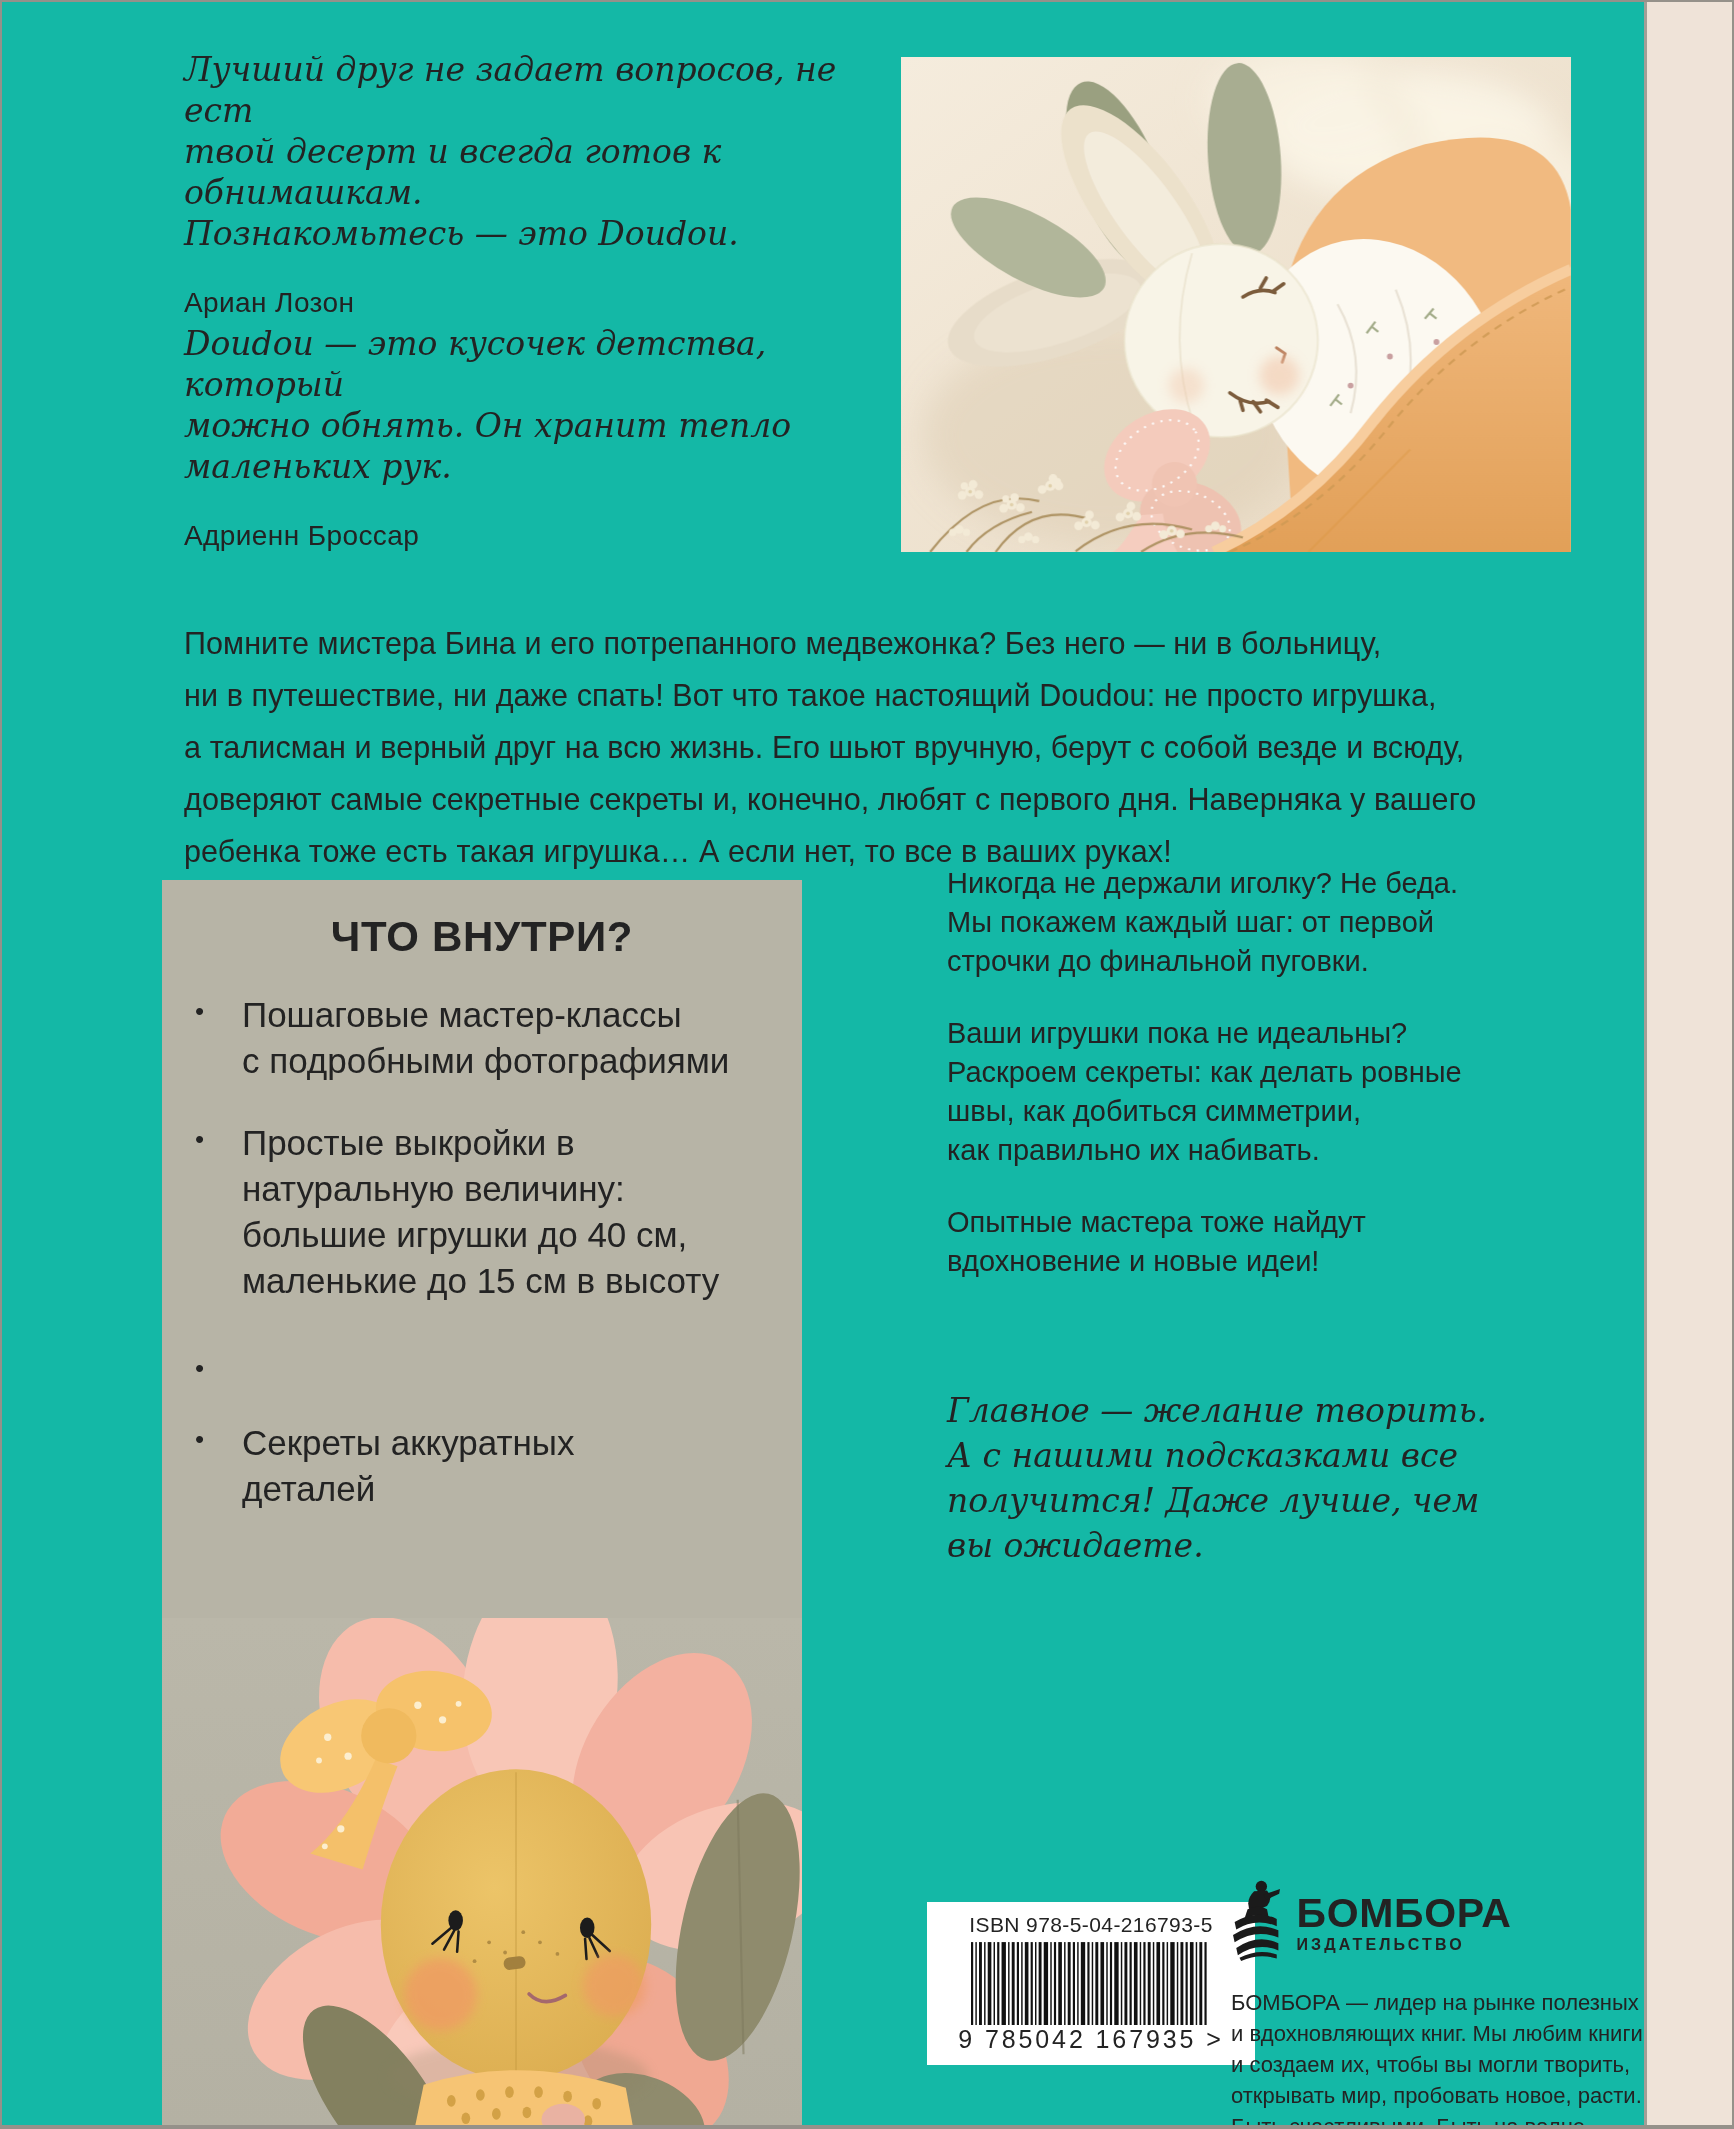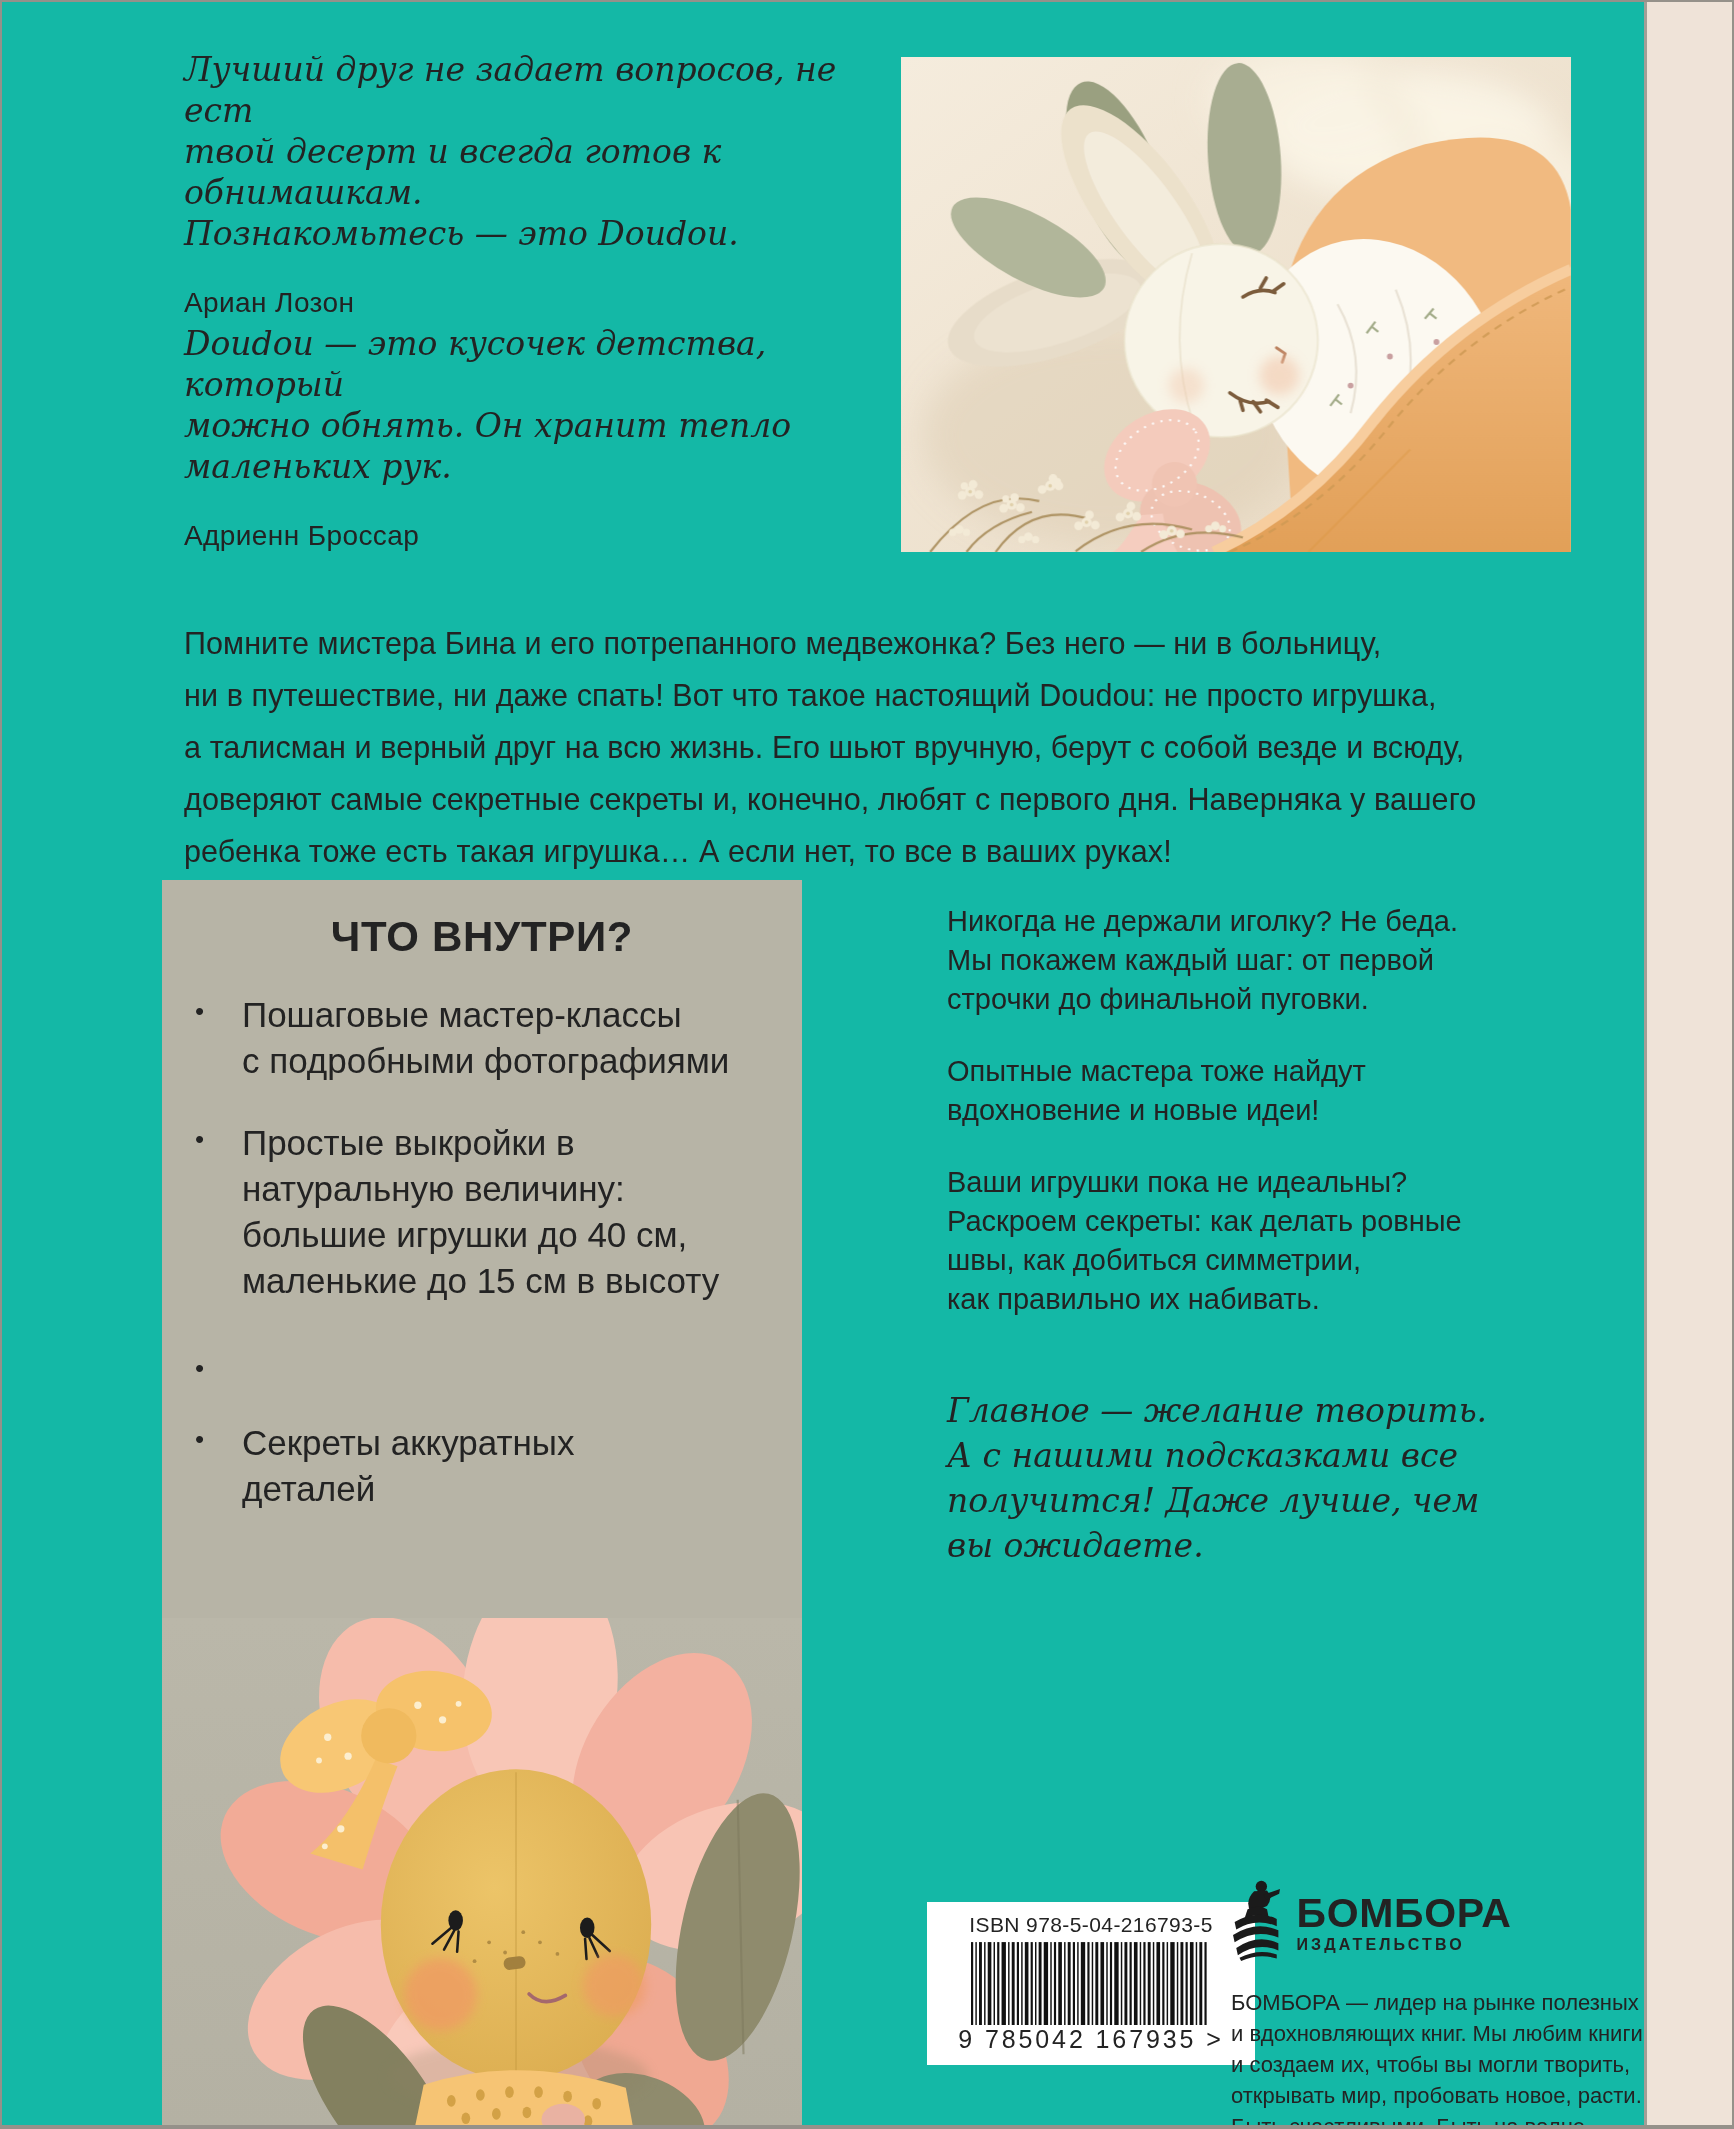--- a/index.html
+++ b/index.html
@@ -26,21 +26,21 @@
   .panel{position:absolute;left:160px;top:878px;width:640px;height:1247px;
     background:#b7b4a6;overflow:hidden;}
   .panel-title{margin:33px 0 30.5px;text-align:center;font-size:42px;font-weight:bold;
     letter-spacing:0.7px;}
   .bullet{display:flex;padding-left:33px;margin-bottom:36px;position:relative;z-index:2;}
   .bullet .dot{width:47px;flex:0 0 47px;font-size:26px;padding-top:4.4px;}
   .bullet-text{font-size:35px;line-height:46px;white-space:pre-line;}
   .bullet.b2{margin-bottom:45px;}
   .photo-flower{left:0;bottom:0;width:700px;height:509px;z-index:1;}
 
-  .rightcol{position:absolute;left:945px;top:900px;width:654px;}
+  .rightcol{position:absolute;left:945px;top:862px;width:654px;}
   .rp{font-size:29px;line-height:39px;white-space:pre-line;margin:0 0 33px;}
   .closing-quote{position:absolute;left:945px;top:1386px;width:654px;
     font-family:"DejaVu Serif",serif;font-style:italic;font-size:33px;
     line-height:45px;white-space:pre-line;}
 
   .barcode-box{position:absolute;left:925px;top:1900px;width:328px;height:163px;
     background:#ffffff;display:flex;flex-direction:column;align-items:center;}
   .isbn{margin-top:11px;font-size:21px;letter-spacing:0.4px;}
   .bars{margin-top:5.1px;}
   .digits{font-size:25px;letter-spacing:2.9px;margin-top:-19px;background:#fff;
@@ -365,26 +365,26 @@
         </g>
         <ellipse cx="552" cy="690" rx="30" ry="22" fill="#e9b2a2"></ellipse>
       </svg>
     </div>
   </div>
 
   <div class="rightcol">
     <p class="rp">Никогда не держали иголку? Не беда.
 Мы покажем каждый шаг: от первой
 строчки до финальной пуговки.</p>
-    <p class="rp">Опытные мастера тоже найдут
-вдохновение и новые идеи!</p>
     <p class="rp">Ваши игрушки пока не идеальны?
 Раскроем секреты: как делать ровные
 швы, как добиться симметрии,
 как правильно их набивать.</p>
+    <p class="rp">Опытные мастера тоже найдут
+вдохновение и новые идеи!</p>
   </div>
   <div class="closing-quote">Главное — желание творить.
 А с нашими подсказками все
 получится! Даже лучше, чем
 вы ожидаете.</div>
 
   <div class="barcode-box">
     <div class="isbn">ISBN 978-5-04-216793-5</div>
     <svg class="bars" width="240" height="102" viewBox="0 0 330 140">
       <g fill="#111111">

